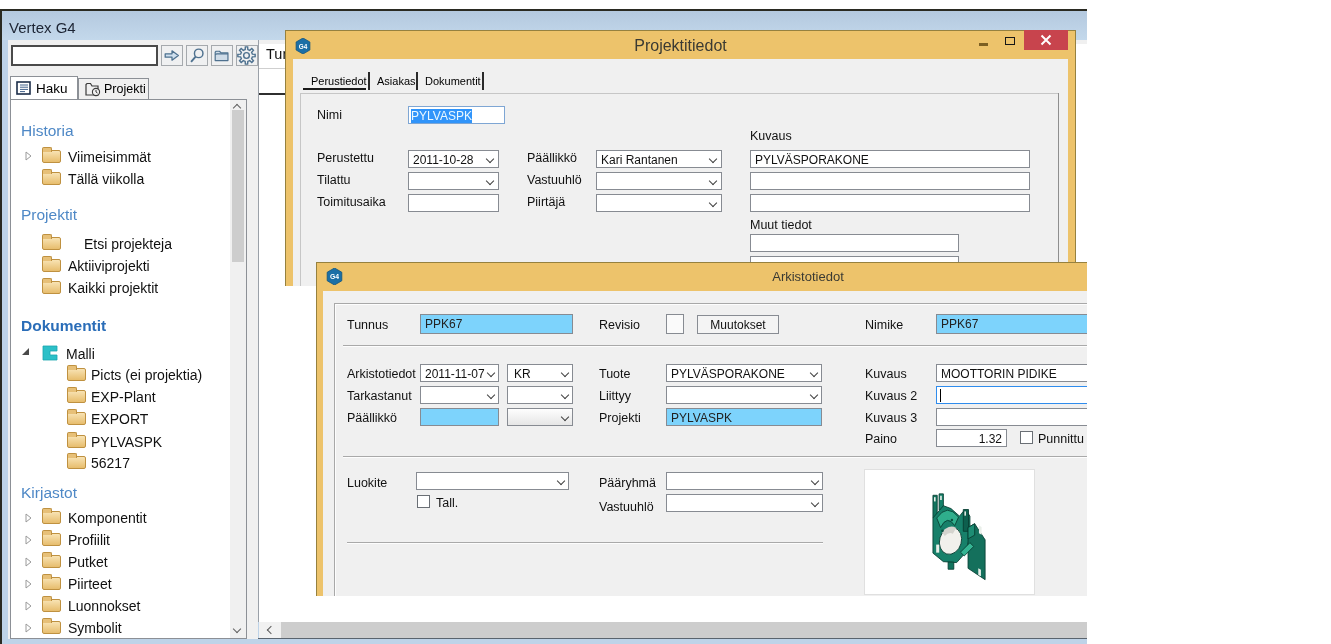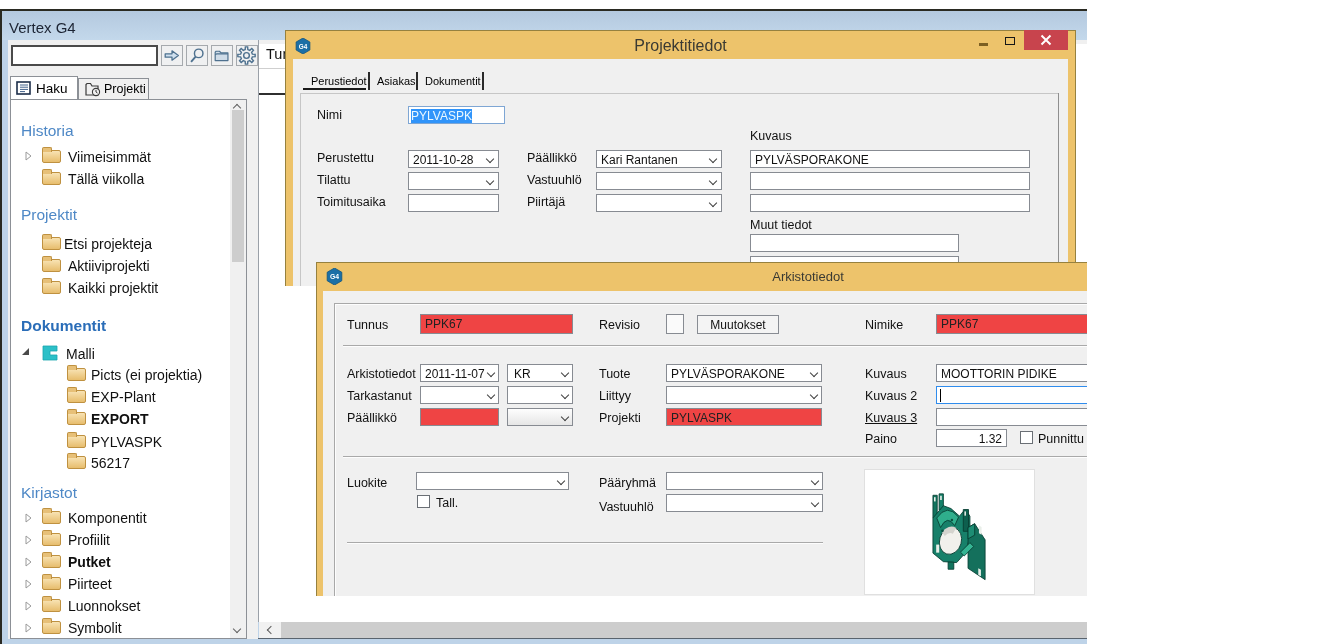--- a/index.html
+++ b/index.html
@@ -1,20 +1,20 @@
 <!DOCTYPE html>
 <html><head><meta charset="utf-8">
 <style>
 html,body{margin:0;padding:0}
 body{font-family:"Liberation Sans",sans-serif;}
 #w{position:relative;width:1087px;height:644px;overflow:hidden;background:#eef1f5;margin-top:9px;}
 .abs{position:absolute;}
 .lbl{position:absolute;font-size:12.5px;color:#111;white-space:nowrap;line-height:14px;}
 .fld{position:absolute;background:#fff;border:1px solid #878b92;box-sizing:border-box;font-size:12px;color:#111;line-height:16px;padding:1px 4px;white-space:nowrap;overflow:hidden;}
-.ro{background:#ef4444;color:#222;}
+.ro{background:#7dd3fc;color:#222;}
 .cv{position:absolute;width:5px;height:5px;border-right:1.6px solid #404040;border-bottom:1.6px solid #404040;transform:rotate(45deg);}
 .btn{position:absolute;background:#f4f4f4;border:1px solid #888c93;box-sizing:border-box;font-size:12px;color:#111;text-align:center;}
 .hline{position:absolute;height:1px;background:#a9a9a9;}
 .hlinew{position:absolute;height:1px;background:#fdfdfd;}
 .cb{position:absolute;width:13px;height:13px;background:#fff;border:1px solid #6a6f75;box-sizing:border-box;}
 .hdr{position:absolute;font-size:15.5px;color:#4e88c6;white-space:nowrap;}
 .item{position:absolute;font-size:14px;color:#101010;white-space:nowrap;}
 .fol{position:absolute;width:19px;height:13px;background:linear-gradient(#f8e3b4,#e7bd6d);border:1px solid #bf9140;border-radius:2px;box-sizing:border-box;}
 .fol:before{content:"";position:absolute;left:-1px;top:-4px;width:8px;height:4px;background:#e7c078;border:1px solid #bf9140;border-bottom:none;border-radius:2px 2px 0 0;}
 </style></head>
@@ -89,59 +89,59 @@
   <div class="hdr" style="left:21px;top:113px;">Historia</div>
   <svg class="abs" style="left:25px;top:142px" width="7" height="10" viewBox="0 0 7 10">
       <path d="M1 1 L6 5 L1 9 Z" fill="#fff" stroke="#9a9a9a"></path>
     </svg>
   <div class="fol" style="left:42px;top:141px;"></div>
     <div class="item" style="left:68px;top:140px;">Viimeisimmät</div>
   <div class="fol" style="left:42px;top:163px;"></div>
     <div class="item" style="left:68px;top:162px;">Tällä viikolla</div>
   <div class="hdr" style="left:21px;top:197px;">Projektit</div>
   <div class="fol" style="left:42px;top:228px;"></div>
-    <div class="item" style="left:64px;top:227px;text-align:center;">Etsi projekteja</div>
+    <div class="item" style="left:84px;top:227px;text-align:center;">Etsi projekteja</div>
   <div class="fol" style="left:42px;top:250px;"></div>
     <div class="item" style="left:68px;top:249px;">Aktiiviprojekti</div>
   <div class="fol" style="left:42px;top:272px;"></div>
     <div class="item" style="left:68px;top:271px;">Kaikki projektit</div>
   <div class="hdr" style="left:21px;top:308px;color:#2a6db8;font-weight:bold;">Dokumentit</div>
   <svg class="abs" style="left:21px;top:338px" width="9" height="9" viewBox="0 0 9 9">
       <path d="M8 1 L8 8 L1 8 Z" fill="#4a4a4a"></path>
     </svg>
   <svg class="abs" style="left:42px;top:336px" width="17" height="16" viewBox="0 0 17 16">
       <path d="M1 1 H15 V6 H8 V10 H15 V15 H1 Z" fill="#2cc0c8" stroke="#1ba5ad" stroke-width="0.8"></path>
     </svg>
   <div class="item" style="left:66px;top:337px;">Malli</div>
   <div class="fol" style="left:67px;top:359px;"></div>
     <div class="item" style="left:91px;top:358px;">Picts (ei projektia)</div>
   <div class="fol" style="left:67px;top:381px;"></div>
     <div class="item" style="left:91px;top:380px;">EXP-Plant</div>
   <div class="fol" style="left:67px;top:403px;"></div>
-    <div class="item" style="left:91px;top:402px;font-weight:bold;">EXPORT</div>
+    <div class="item" style="left:91px;top:402px;">EXPORT</div>
   <div class="fol" style="left:67px;top:426px;"></div>
     <div class="item" style="left:91px;top:425px;">PYLVASPK</div>
   <div class="fol" style="left:67px;top:447px;"></div>
     <div class="item" style="left:91px;top:446px;">56217</div>
   <div class="hdr" style="left:21px;top:475px;">Kirjastot</div>
   <svg class="abs" style="left:25px;top:504px" width="7" height="10" viewBox="0 0 7 10">
       <path d="M1 1 L6 5 L1 9 Z" fill="#fff" stroke="#9a9a9a"></path>
     </svg>
   <div class="fol" style="left:42px;top:502px;"></div>
     <div class="item" style="left:68px;top:501px;">Komponentit</div>
   <svg class="abs" style="left:25px;top:526px" width="7" height="10" viewBox="0 0 7 10">
       <path d="M1 1 L6 5 L1 9 Z" fill="#fff" stroke="#9a9a9a"></path>
     </svg>
   <div class="fol" style="left:42px;top:524px;"></div>
     <div class="item" style="left:68px;top:523px;">Profiilit</div>
   <svg class="abs" style="left:25px;top:548px" width="7" height="10" viewBox="0 0 7 10">
       <path d="M1 1 L6 5 L1 9 Z" fill="#fff" stroke="#9a9a9a"></path>
     </svg>
   <div class="fol" style="left:42px;top:546px;"></div>
-    <div class="item" style="left:68px;top:545px;font-weight:bold;">Putket</div>
+    <div class="item" style="left:68px;top:545px;">Putket</div>
   <svg class="abs" style="left:25px;top:570px" width="7" height="10" viewBox="0 0 7 10">
       <path d="M1 1 L6 5 L1 9 Z" fill="#fff" stroke="#9a9a9a"></path>
     </svg>
   <div class="fol" style="left:42px;top:568px;"></div>
     <div class="item" style="left:68px;top:567px;">Piirteet</div>
   <svg class="abs" style="left:25px;top:592px" width="7" height="10" viewBox="0 0 7 10">
       <path d="M1 1 L6 5 L1 9 Z" fill="#fff" stroke="#9a9a9a"></path>
     </svg>
   <div class="fol" style="left:42px;top:590px;"></div>
     <div class="item" style="left:68px;top:589px;">Luonnokset</div>
@@ -277,21 +277,21 @@
         <span class="cv" style="right:4px;top:5px;"></span>
       </div>
 
     <div class="lbl" style="left:31px;top:149px;">Päällikkö</div>
     <div class="fld ro" style="left:104px;top:146px;width:79px;height:18px;"></div>
     <div class="fld" style="left:191px;top:146px;width:66px;height:18px;background:linear-gradient(#fefefe,#e6e6e6);">
         <span class="cv" style="right:4px;top:5px;"></span>
       </div>
     <div class="lbl" style="left:283px;top:149px;">Projekti</div>
     <div class="fld ro" style="left:350px;top:146px;width:156px;height:18px;">PYLVASPK</div>
-    <div class="lbl" style="left:549px;top:149px;text-decoration:underline;">Kuvaus 3</div>
+    <div class="lbl" style="left:549px;top:149px;">Kuvaus 3</div>
     <div class="fld" style="left:620px;top:146px;width:226px;height:18px;">
         <span class="cv" style="right:4px;top:5px;"></span>
       </div>
 
     <div class="lbl" style="left:549px;top:170px;">Paino</div>
     <div class="fld" style="left:620px;top:167px;width:71px;height:18px;text-align:right;">1.32</div>
     <div class="cb" style="left:704px;top:169px;"></div>
     <div class="lbl" style="left:722px;top:170px;">Punnittu</div>
     <div class="hline" style="left:27px;top:194px;width:913px;"></div>
     <div class="hlinew" style="left:27px;top:195px;width:913px;"></div>

